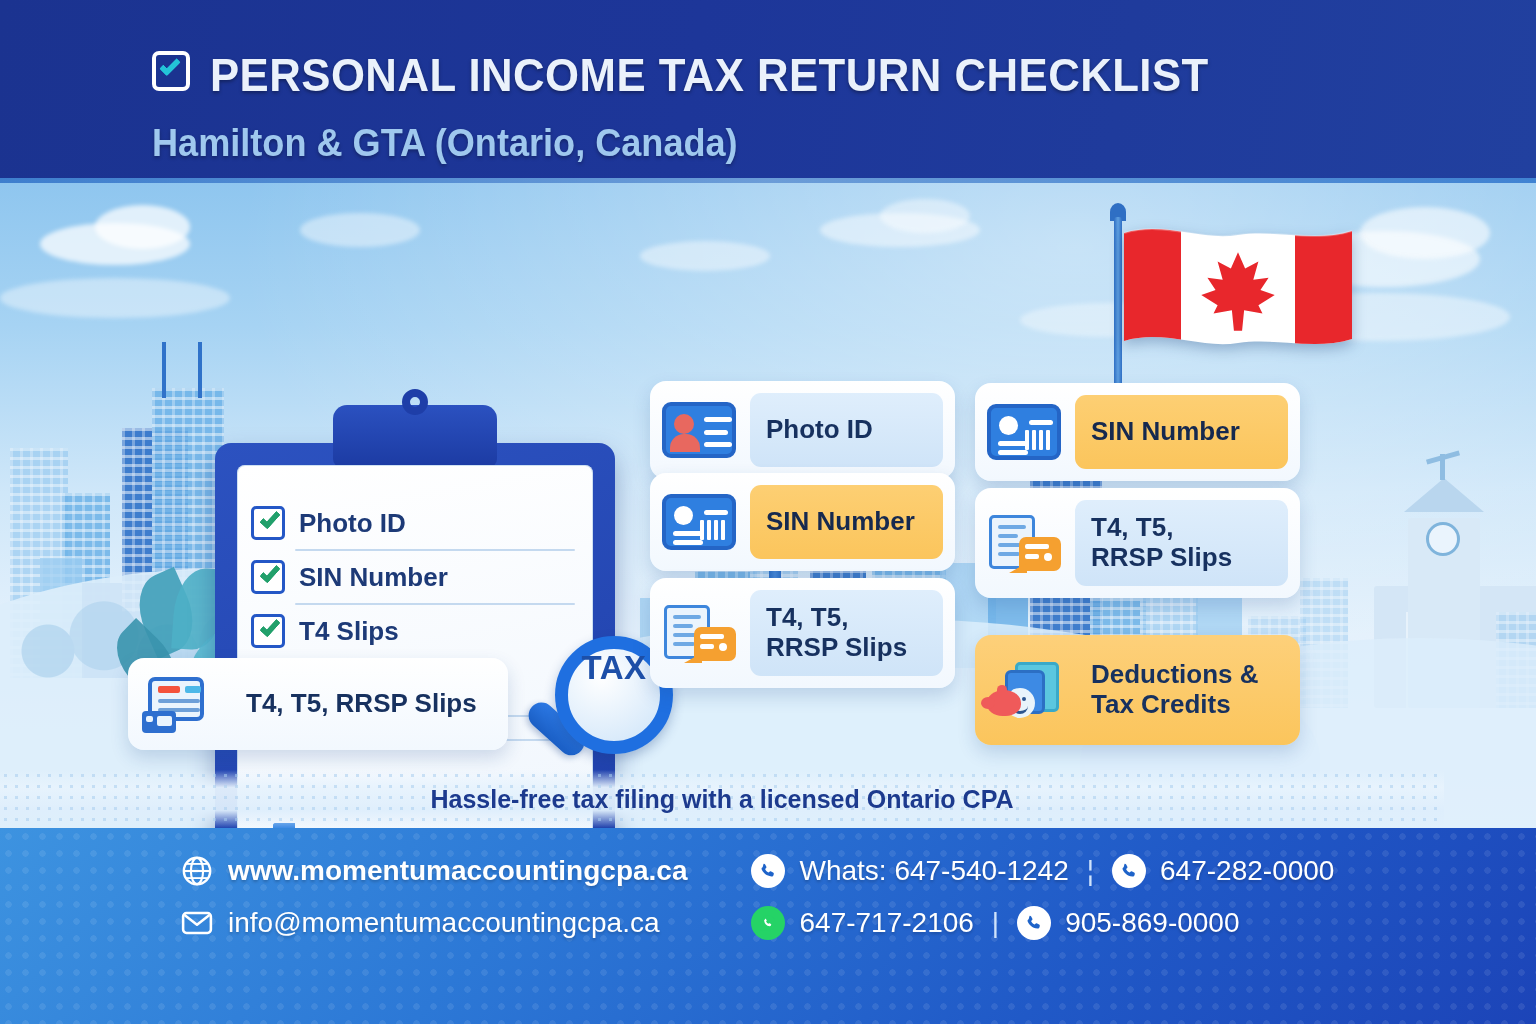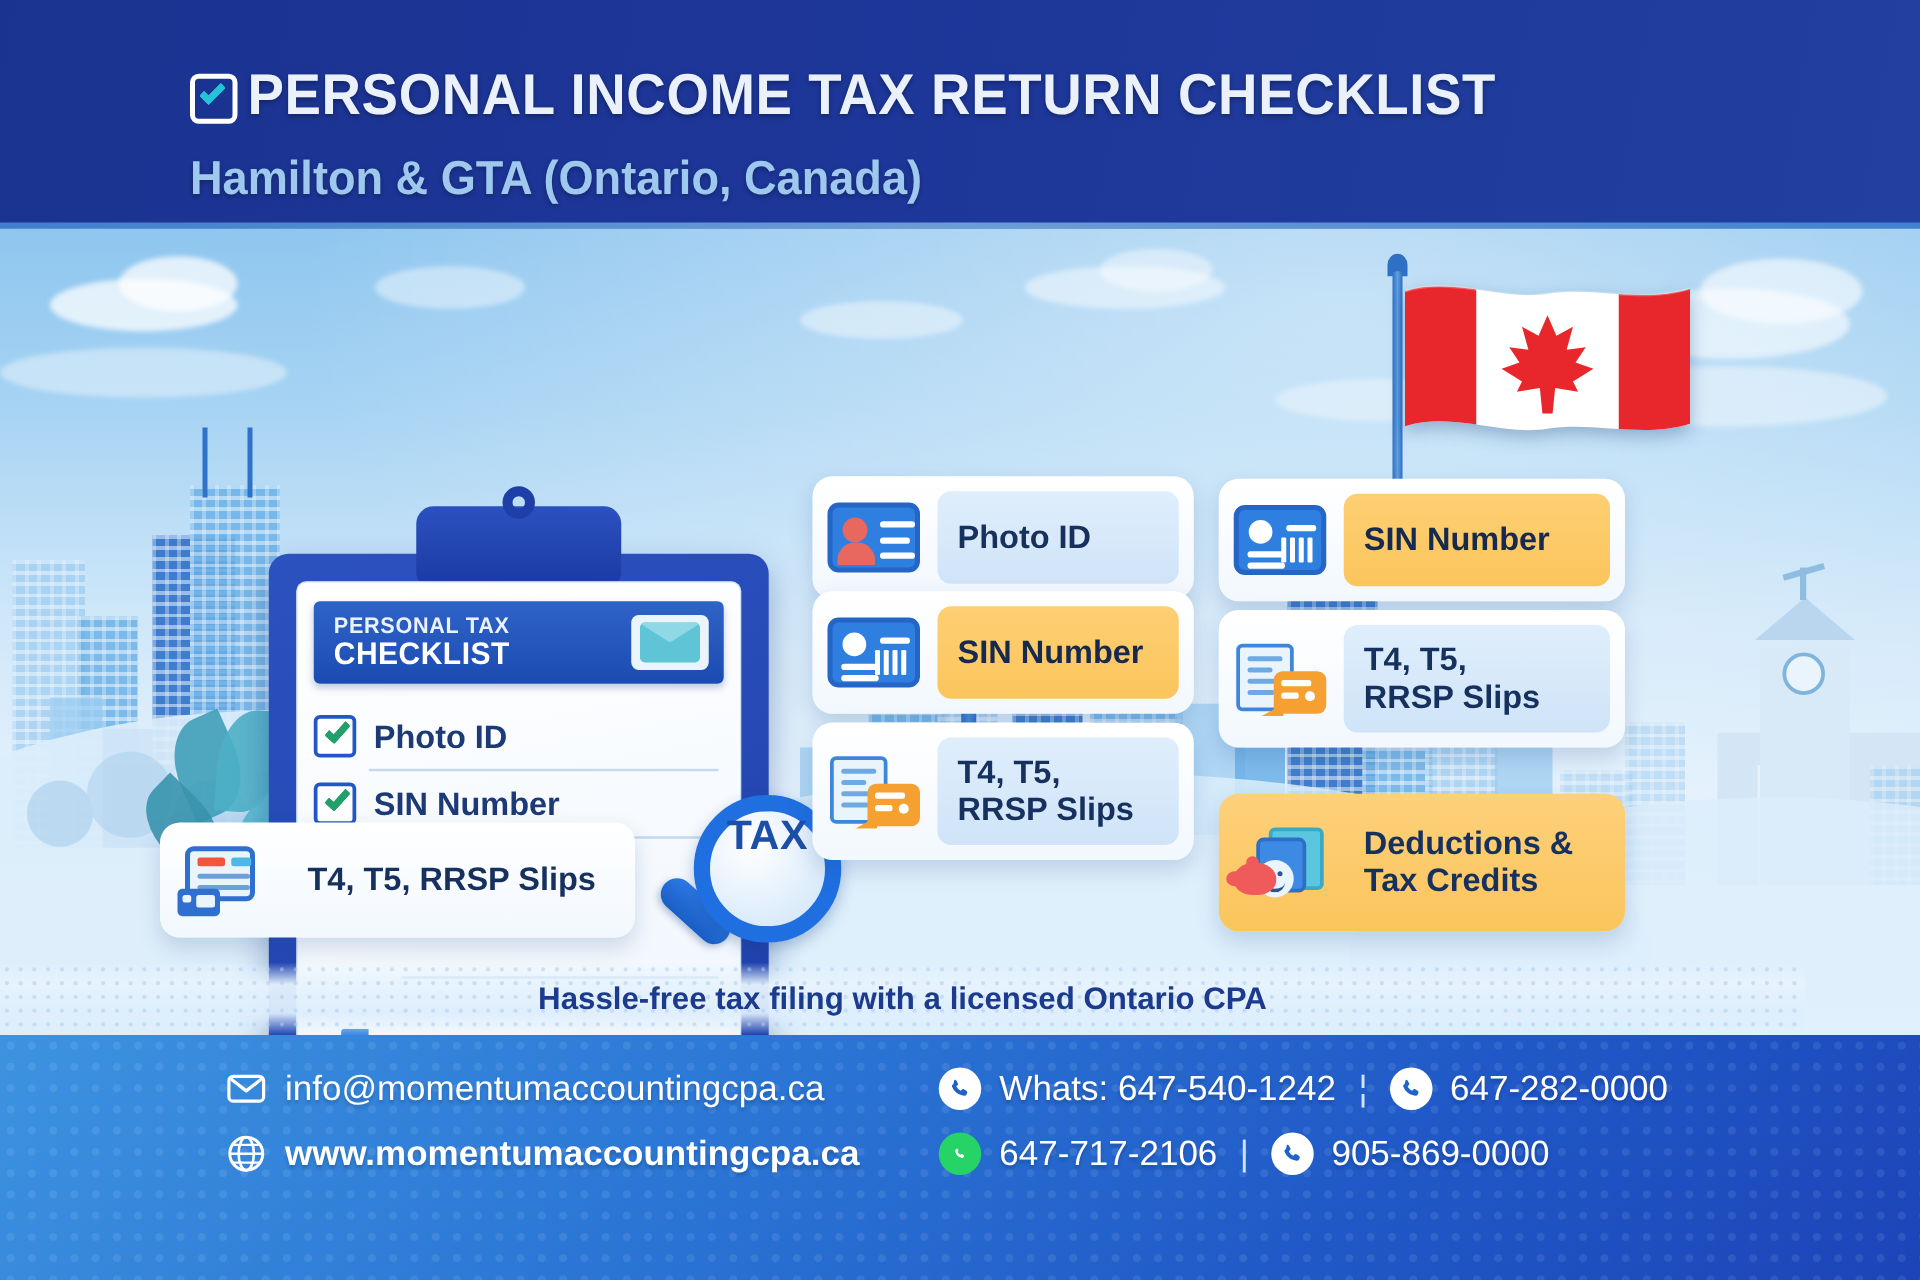--- a/index.html
+++ b/index.html
@@ -15,21 +15,21 @@
   .header {
     position:absolute; left:0; top:0; width:1536px; height:183px;
     background:linear-gradient(100deg,#1b3390 0%,#1d3699 45%,#21409f 100%);
     overflow:hidden;
   }
   .header:after{
     content:""; position:absolute; left:0; bottom:0; width:100%; height:5px;
     background:linear-gradient(90deg,#4d9fe8,#8dc8f2,#4d9fe8);
     opacity:.7;
   }
-  .title-row { position:absolute; left:150px; top:48px; display:flex; align-items:flex-end; gap:6px; }
+  .title-row { position:absolute; left:150px; top:48px; display:flex; align-items:flex-start; gap:18px; }
   .chk-icon { width:42px; height:46px; position:relative; flex:none; }
   .chk-icon .frame{
     position:absolute; left:2px; top:3px; width:38px; height:40px;
     border:4px solid #ffffff; border-radius:7px; background:#1b3390;
   }
   .chk-icon .tick{
     position:absolute; left:10px; top:12px; width:20px; height:11px;
     border-left:6px solid #23c4d8; border-bottom:6px solid #23c4d8;
     transform:rotate(-45deg); border-radius:2px;
   }
@@ -426,29 +426,20 @@
           <rect x="0" y="0" width="228" height="130" fill="url(#none)" opacity="0"></rect>
         </g>
         <path d="M0,6 C40,-6 76,14 114,8 C152,2 190,16 228,4" fill="none" stroke="rgba(255,255,255,.25)" stroke-width="2"></path>
       </svg>
     </div>
 
     <div class="clipboard">
       <div class="clip-top"></div>
       <div class="clip-hole"></div>
       <div class="paper">
-        <div class="paper-head">
-          <div>
-            <div class="t1">PERSONAL TAX</div>
-            <div class="t2">CHECKLIST</div>
-          </div>
-          <div class="env">
-              <div class="env-in"></div>
-            </div>
-        </div>
 
         <div class="chk-list">
           <div class="chk-row">
             <div class="chk-box">
                 <div class="mk"></div>
               </div>
             <div class="chk-label">Photo ID</div>
           </div>
           <div class="rule"></div>
           <div class="chk-row">
@@ -600,34 +591,34 @@
     <div class="tagline">Hassle-free tax filing with a licensed Ontario CPA</div>
   </div>
 
   <div class="footer">
     <div class="dots"></div>
     <div class="f-grid">
 
       <div class="f-col">
         <div class="f-row">
           <svg class="f-ic" viewBox="0 0 24 24">
-            <rect x="2.2" y="5" width="19.6" height="14" rx="2.4" fill="none" stroke="#fff" stroke-width="1.8"></rect>
-            <path d="M3.2 6.4 L12 13.2 L20.8 6.4" fill="none" stroke="#fff" stroke-width="1.8" stroke-linejoin="round"></path>
-          </svg>
-          <span class="txt thin">info@momentumaccountingcpa.ca</span>
-        </div>
-        <div class="f-row">
-          <svg class="f-ic" viewBox="0 0 24 24">
             <circle cx="12" cy="12" r="9.3" fill="none" stroke="#fff" stroke-width="1.7"></circle>
             <ellipse cx="12" cy="12" rx="4.3" ry="9.3" fill="none" stroke="#fff" stroke-width="1.5"></ellipse>
             <line x1="2.8" y1="12" x2="21.2" y2="12" stroke="#fff" stroke-width="1.5"></line>
             <line x1="4.3" y1="7" x2="19.7" y2="7" stroke="#fff" stroke-width="1.3"></line>
             <line x1="4.3" y1="17" x2="19.7" y2="17" stroke="#fff" stroke-width="1.3"></line>
           </svg>
           <span class="txt">www.momentumaccountingcpa.ca</span>
+        </div>
+        <div class="f-row">
+          <svg class="f-ic" viewBox="0 0 24 24">
+            <rect x="2.2" y="5" width="19.6" height="14" rx="2.4" fill="none" stroke="#fff" stroke-width="1.8"></rect>
+            <path d="M3.2 6.4 L12 13.2 L20.8 6.4" fill="none" stroke="#fff" stroke-width="1.8" stroke-linejoin="round"></path>
+          </svg>
+          <span class="txt thin">info@momentumaccountingcpa.ca</span>
         </div>
       </div>
 
       <div class="f-col" style="padding-left:24px;">
         <div class="f-row">
           <span class="phone-ic">
             <svg viewBox="0 0 24 24">
                 <path d="M6.6 3.5c.8-.3 1.6.1 2 .8l1.3 2.3c.4.7.2 1.6-.4 2.1l-1 .8c.9 2 2.4 3.5 4.4 4.4l.8-1c.5-.6 1.4-.8 2.1-.4l2.3 1.3c.7.4 1.1 1.2.8 2l-.5 1.5c-.3.9-1.2 1.5-2.2 1.3C9.4 17.6 6.4 14.6 4.3 9.8c-.2-1 .4-1.9 1.3-2.2z" fill="#1e63c9"></path>
               </svg>
           </span>

